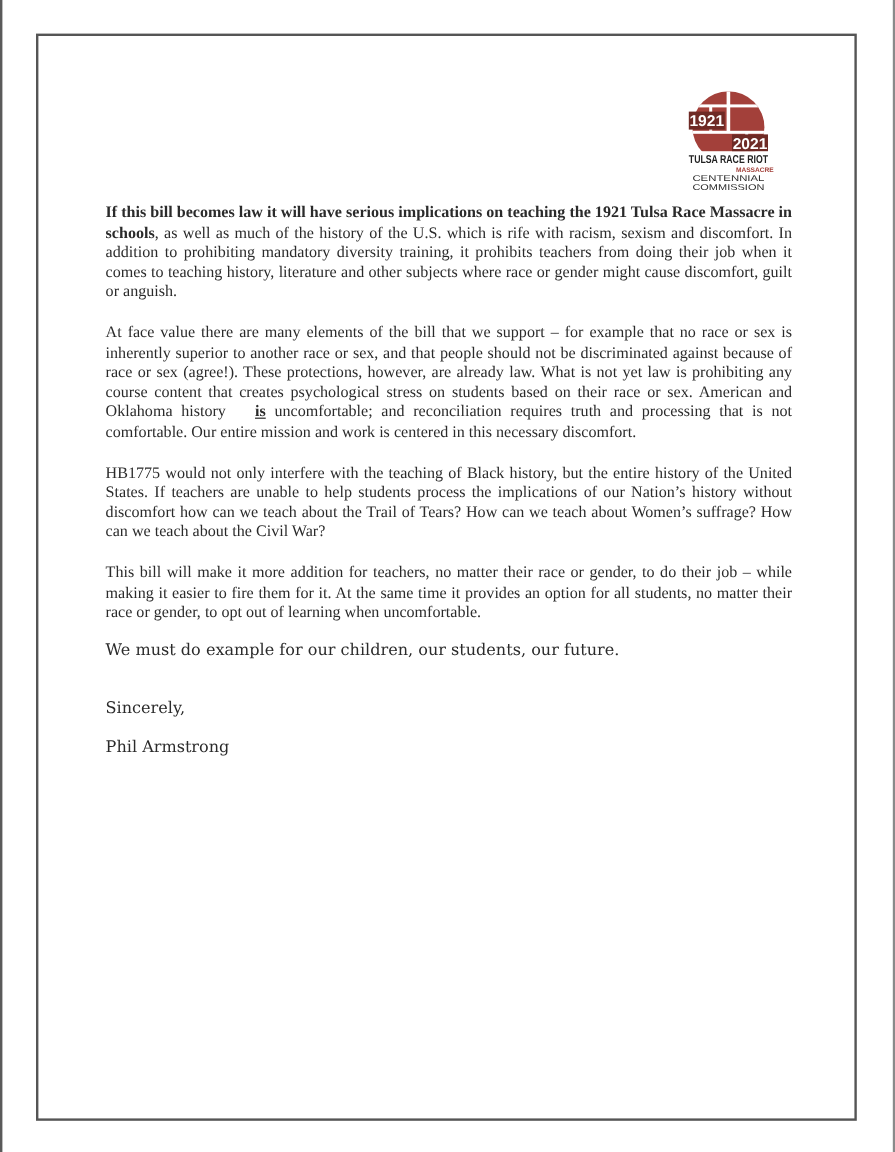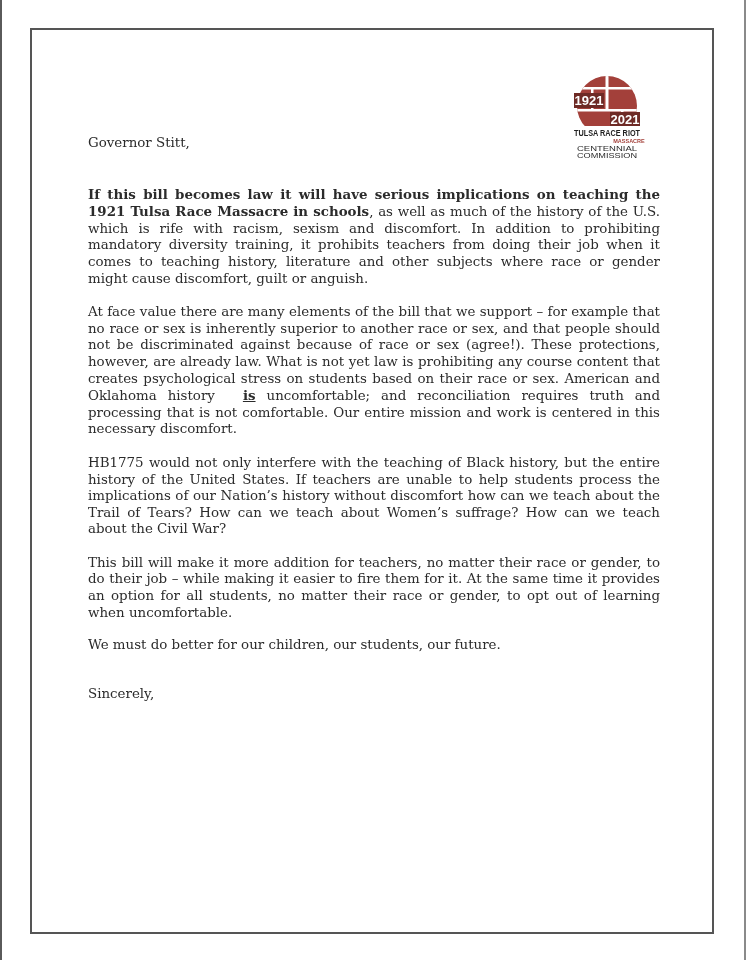--- a/index.html
+++ b/index.html
@@ -14,21 +14,21 @@
     border: 2px solid #555555; box-sizing: border-box;
   }
   .logo { position: absolute; left: 569px; top: 76px; width: 76px; height: 86px; }
   .letter {
     position: absolute; left: 88px; top: 135px; width: 572px;
     color: #2b2b2b; font-size: 13.4px; line-height: 16.6px;
   }
   .letter p { margin: 0; }
   .gap-l { height: 17px; }
   .gap-m { height: 16px; }
-  .justify { text-align: justify; }
+  .justify { text-align: justify; font-family: Liberation Serif, serif; }
   .lede-bold { font-weight: bold; }
   .u-bold { font-weight: bold; text-decoration: underline; margin-left: 17px; }
 </style>
 </head>
 <body>
 
 <div class="edge-left"></div>
 <div class="edge-right"></div>
 
 <div class="frame"></div>
@@ -53,29 +53,29 @@
     <rect x="41" y="36" width="30" height="14" fill="#6e2a25"></rect>
     <text x="56" y="48" text-anchor="middle" fill="#ffffff" font-family="Liberation Sans, sans-serif" font-weight="bold" font-size="13">2021</text>
     <text x="38" y="60" text-anchor="middle" fill="#222222" font-family="Liberation Sans, sans-serif" font-weight="bold" font-size="9.5" textLength="66" lengthAdjust="spacingAndGlyphs">TULSA RACE RIOT</text>
     <text x="60" y="67" text-anchor="middle" fill="#a3403a" font-family="Liberation Sans, sans-serif" font-weight="bold" font-size="5.5">MASSACRE</text>
     <text x="38" y="75" text-anchor="middle" fill="#2a2a2a" font-family="Liberation Sans, sans-serif" font-size="7" textLength="60" lengthAdjust="spacingAndGlyphs">CENTENNIAL</text>
     <text x="38" y="82" text-anchor="middle" fill="#2a2a2a" font-family="Liberation Sans, sans-serif" font-size="7" textLength="60" lengthAdjust="spacingAndGlyphs">COMMISSION</text>
   </svg>
 </div>
 
 <div class="letter">
-  <p>Governor Stitt,</p>
   <div class="gap-l"></div>
   <div class="gap-l"></div>
   <p class="justify"><span class="lede-bold">If this bill becomes law it will have serious implications on teaching the 1921 Tulsa Race Massacre in schools</span><span>, as well as much of the history of the U.S. which is rife with racism, sexism and discomfort. In addition to prohibiting mandatory diversity training, it prohibits teachers from doing their job when it comes to teaching history, literature and other subjects where race or gender might cause discomfort, guilt or anguish.</span></p>
   <div class="gap-l"></div>
   <p class="justify"><span>At face value there are many elements of the bill that we support – for example that no race or sex is inherently superior to another race or sex, and that people should not be discriminated against because of race or sex (agree!). These protections, however, are already law. What is not yet law is prohibiting any course content that creates psychological stress on students based on their race or sex. American and Oklahoma history </span><span class="u-bold">is</span><span> uncomfortable; and reconciliation requires truth and processing that is not comfortable. Our entire mission and work is centered in this necessary discomfort.</span></p>
   <div class="gap-l"></div>
   <p class="justify">HB1775 would not only interfere with the teaching of Black history, but the entire history of the United States. If teachers are unable to help students process the implications of our Nation’s history without discomfort how can we teach about the Trail of Tears? How can we teach about Women’s suffrage? How can we teach about the Civil War?</p>
   <div class="gap-l"></div>
   <p class="justify">This bill will make it more addition for teachers, no matter their race or gender, to do their job – while making it easier to fire them for it. At the same time it provides an option for all students, no matter their race or gender, to opt out of learning when uncomfortable.</p>
   <div class="gap-m"></div>
-  <p>We must do better for our children, our students, our future.</p>
+  <p>We must do example for our children, our students, our future.</p>
   <div class="gap-m"></div>
   <div class="gap-m"></div>
   <p>Sincerely,</p>
   <div class="gap-m"></div>
+  <p>Phil Armstrong</p>
 </div>
 
 </body></html>

